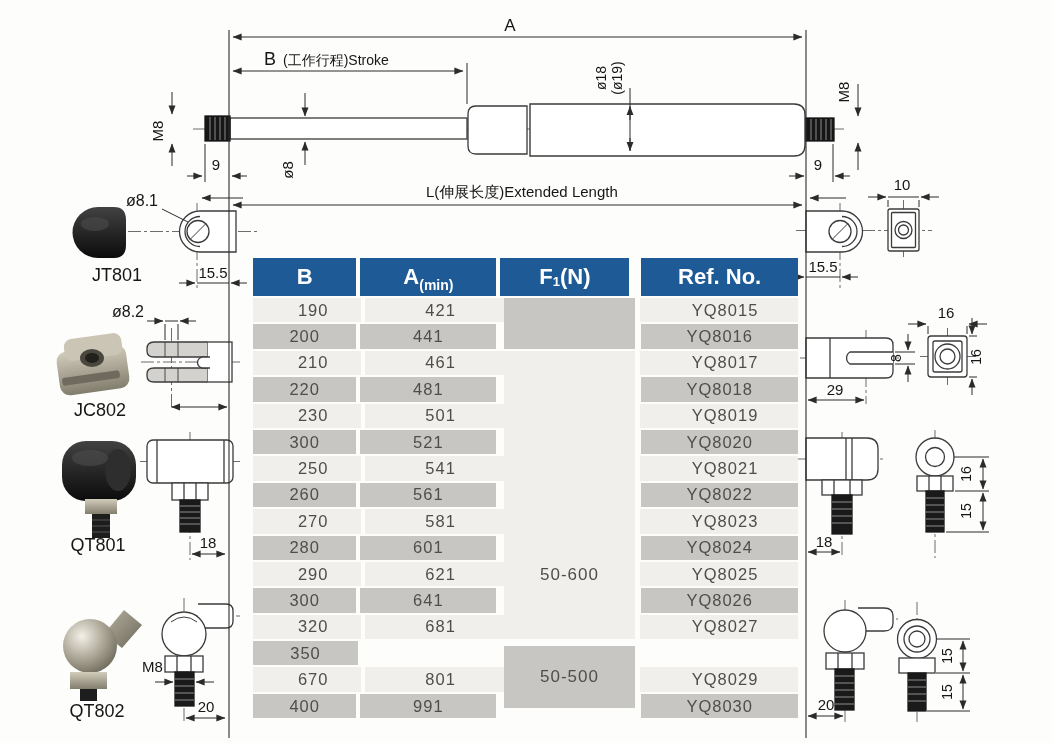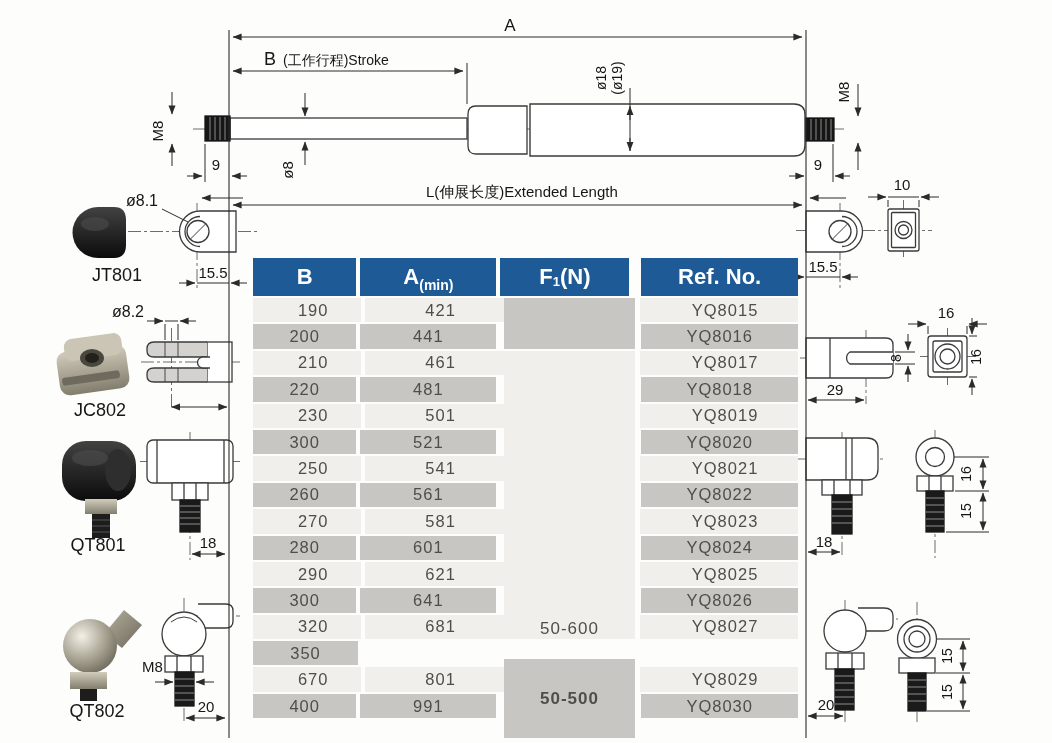--- a/index.html
+++ b/index.html
@@ -20,21 +20,21 @@
   .tbody{position:relative;}
   .trow{display:flex;height:26.4px;}
   .td{height:24.4px;margin-top:2px;display:flex;align-items:center;justify-content:center;
       font-size:16.5px;letter-spacing:1px;color:var(--cell-text);}
   .trow.light .td.fill{background:var(--row-light);padding-left:12px;}
   .trow.dark  .td.fill{background:var(--row-dark);}
   .td.spacer{background:none;}
   .fblock{position:absolute;left:251px;width:131px;display:flex;justify-content:center;align-items:center;
           font-size:17px;letter-spacing:1px;color:var(--cell-text);box-sizing:border-box;}
   .fblock.dark{background:var(--row-dark);}
-  .fblock.light{background:var(--row-light);align-items:flex-end;padding-top:160px;}
+  .fblock.light{background:var(--row-light);align-items:center;padding-top:160px;}
 </style>
 </head>
 <body>
 
 <div class="stage" style="--hdr-bg: #1d5a96; --row-light: #f0efeb; --row-dark: #c7c6c2; --cell-text: #4f4e4a;">
 
 <svg width="1052" height="743" viewBox="0 0 1052 743">
   <defs>
     <marker id="arr" viewBox="0 0 10 9" refX="8.6" refY="4.5" markerWidth="10" markerHeight="9" orient="auto-start-reverse">
       <path d="M0,1 L9,4.5 L0,8 z" fill="#2b2b2b"></path>
@@ -489,19 +489,19 @@
           <div class="td c-a fill">991</div>
           <div class="td c-f spacer"></div>
           <div class="td c-r fill">YQ8030</div>
         </div>
         <div class="fblock dark" style="top: 2px; height: 50.8px;">
           <span></span>
         </div>
         <div class="fblock light" style="top: 54.8px; height: 288.4px;">
           <span>50-600</span>
         </div>
-        <div class="fblock dark" style="top: 363px; height: 79px; font-weight: bold;">
+        <div class="fblock dark" style="top: 350px; height: 62px;">
           <span>50-500</span>
         </div>
       </div>
 </div>
 
 </div>
 
 </body></html>

